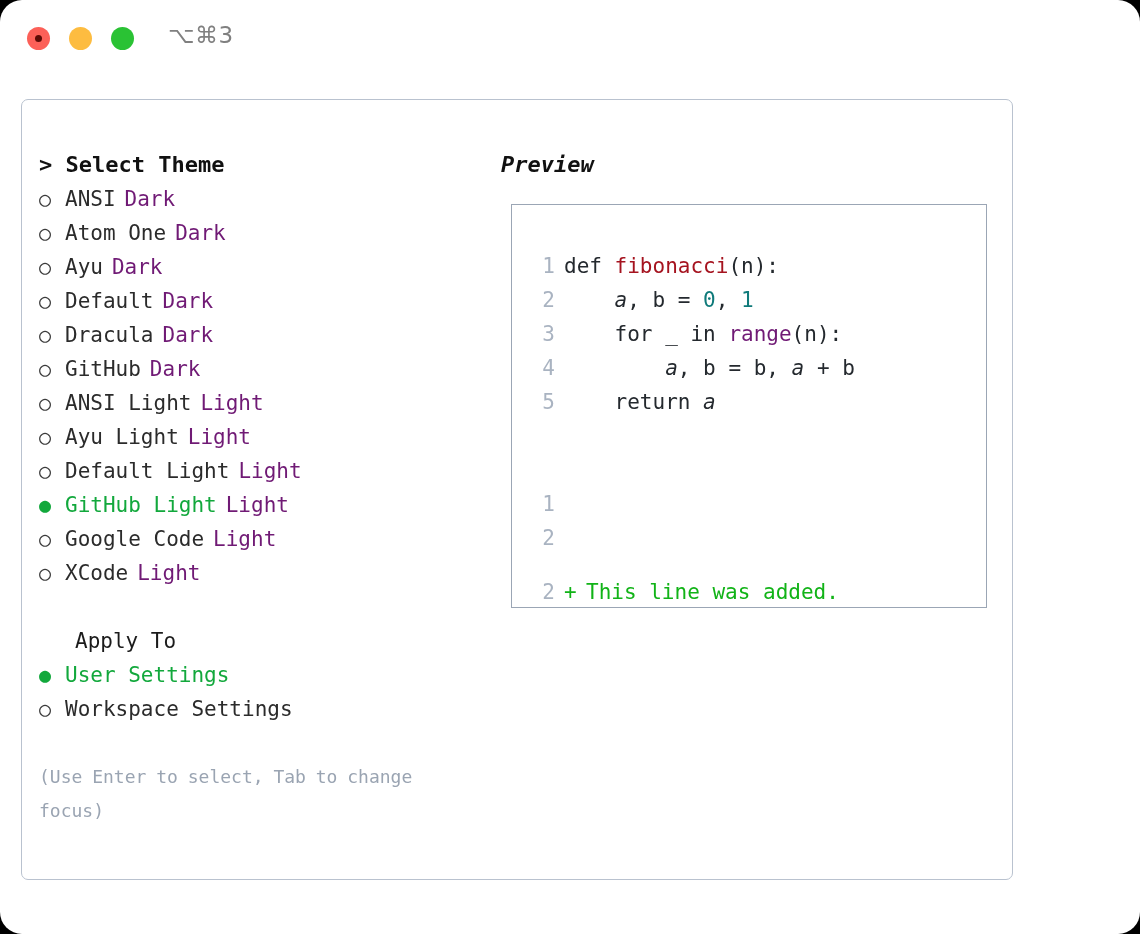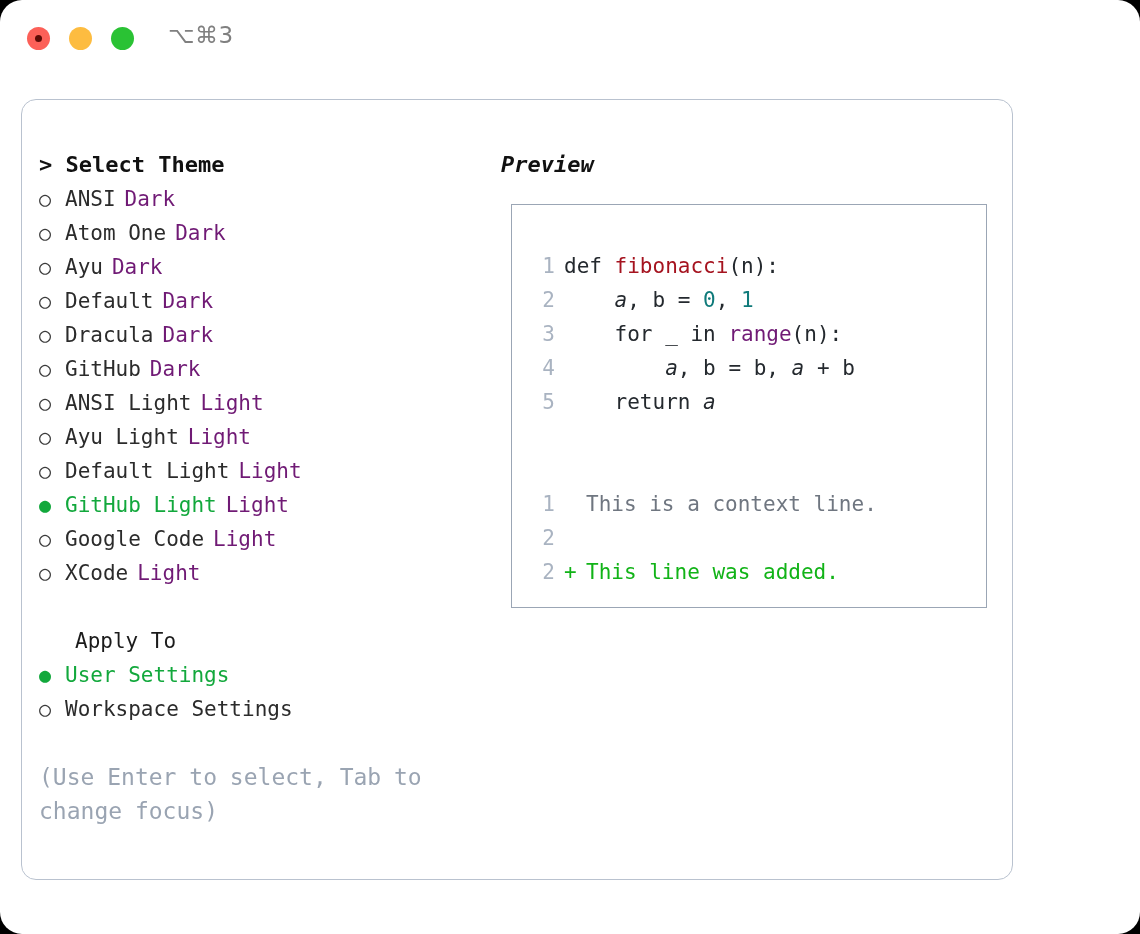--- a/index.html
+++ b/index.html
@@ -68,21 +68,21 @@
   }
 
   
   .panel {
     position: absolute;
     left: 21px;
     top: 99px;
     width: 992px;
     height: 781px;
     border: 1.6px solid #b9c2cf;
-    border-radius: 15px;
+    border-radius: 7px;
     box-sizing: border-box;
   }
 
   
   .left-col {
     position: absolute;
     left: 17px;
     top: 48px;
     width: 440px;
   }
@@ -122,21 +122,21 @@
     font-size: 21px;
     color: #1b1b1b;
     line-height: 34px;
     margin-left: 36px;
     white-space: pre;
   }
   .spacer-sm { height: 34px; }
   .spacer-hint { height: 34px; }
 
   .hint {
-    font-size: 23px;
+    font-size: 18px;
     color: #9aa4b2;
     line-height: 34px;
     width: 405px;
     white-space: normal;
     word-spacing: -1px;
   }
 
   
   .right-col {
     position: absolute;
@@ -181,21 +181,21 @@
   .blank-line { height: 34px; }
 
   .tok-func   { color: #a5131f; }
   .tok-num    { color: #0f7a7a; }
   .tok-builtin{ color: #701a75; }
   .tok-var    { font-style: italic; color: #24292e; }
   .tok-plain  { color: #24292e; }
 
   .diff-context { color: #6f7680; }
   .diff-del     { color: #cc1414; }
-  .diff-add     { color: #11b317; }
+  .diff-add     { color: #11b317; margin-top: 20px; }
   .diff-mark    { display: inline-block; width: 22px; }
 </style>
 </head>
 <body>
 
 <div class="window">
 
   <div class="titlebar">
     <div class="traffic">
       <span class="dot dot-red">
@@ -322,21 +322,20 @@
         <div class="cline">
           <span class="ln">5</span>
           <span class="ctext"><span class="tok-plain">    return </span><span class="tok-var">a</span></span>
         </div>
 
         <div class="blank-line"></div>
         <div class="blank-line"></div>
 
         <div class="cline">
           <span class="ln">1</span>
-          <span class="diff-context"><span class="diff-mark"> </span><span>This is a context line.</span></span>
         </div>
 
         <div class="cline">
           <span class="ln">2</span>
         </div>
 
         <div class="cline">
           <span class="ln">2</span>
           <span class="diff-add"><span class="diff-mark">+</span><span>This line was added.</span></span>
         </div>

